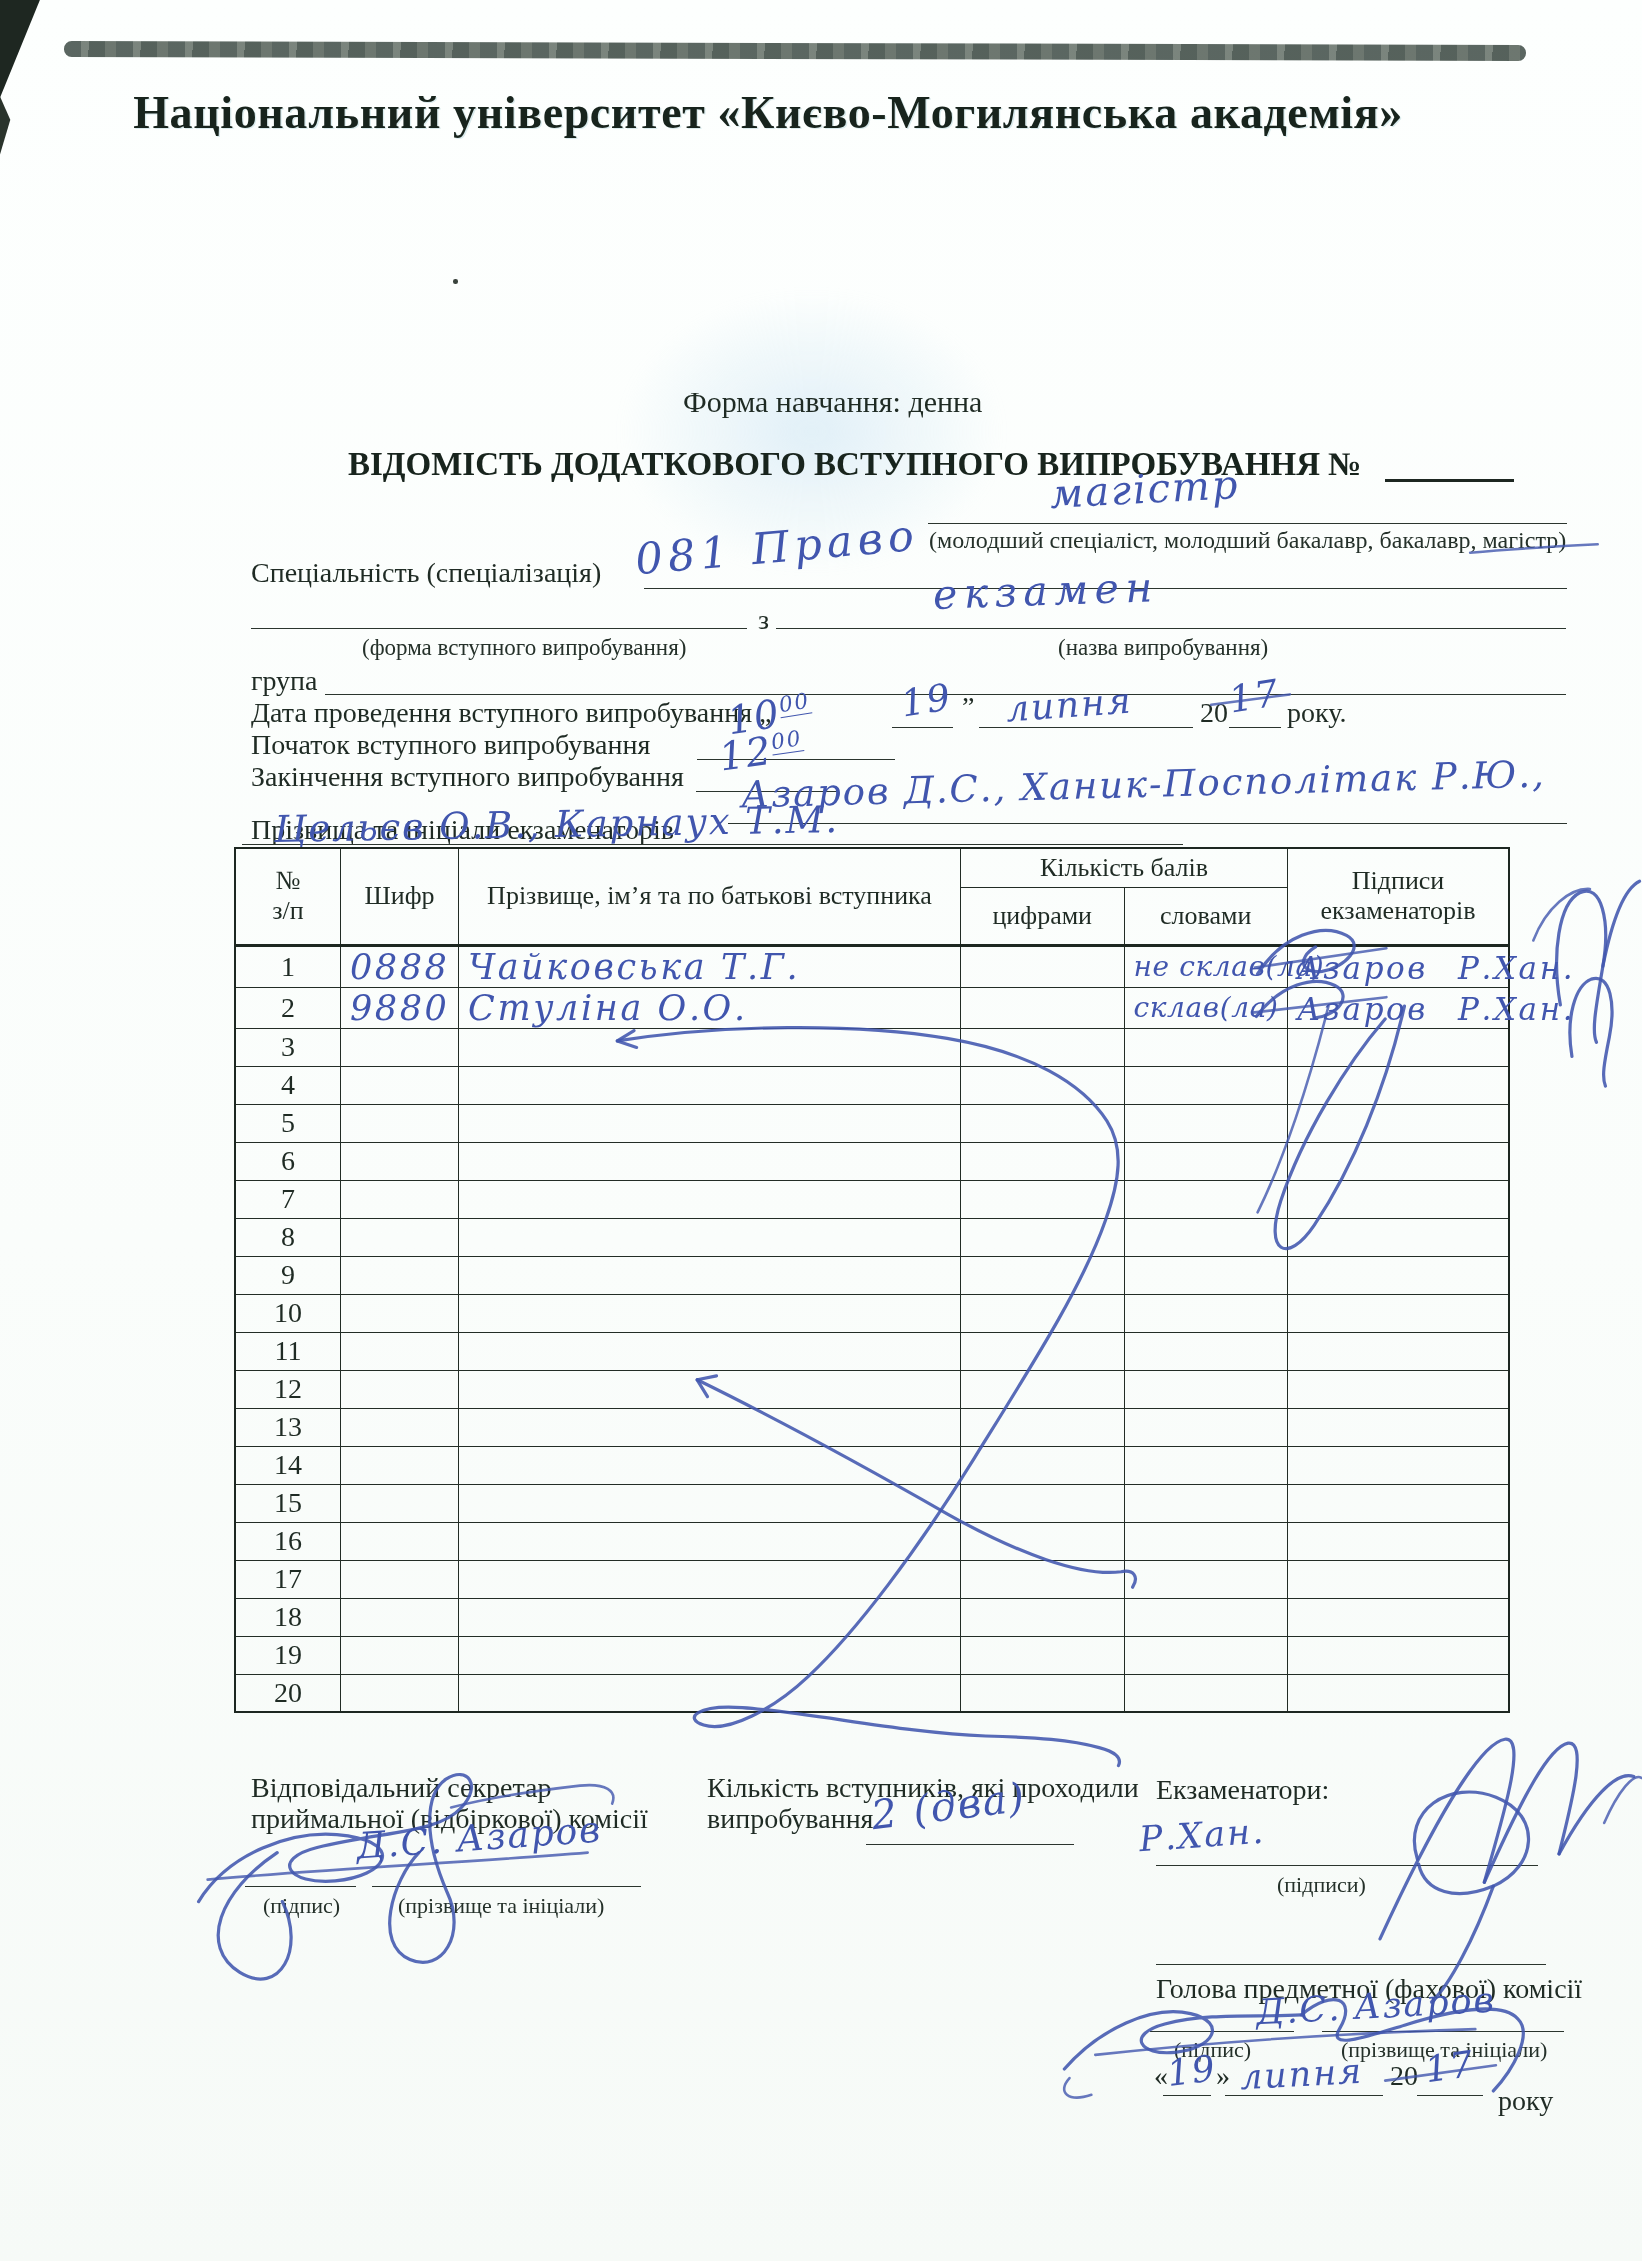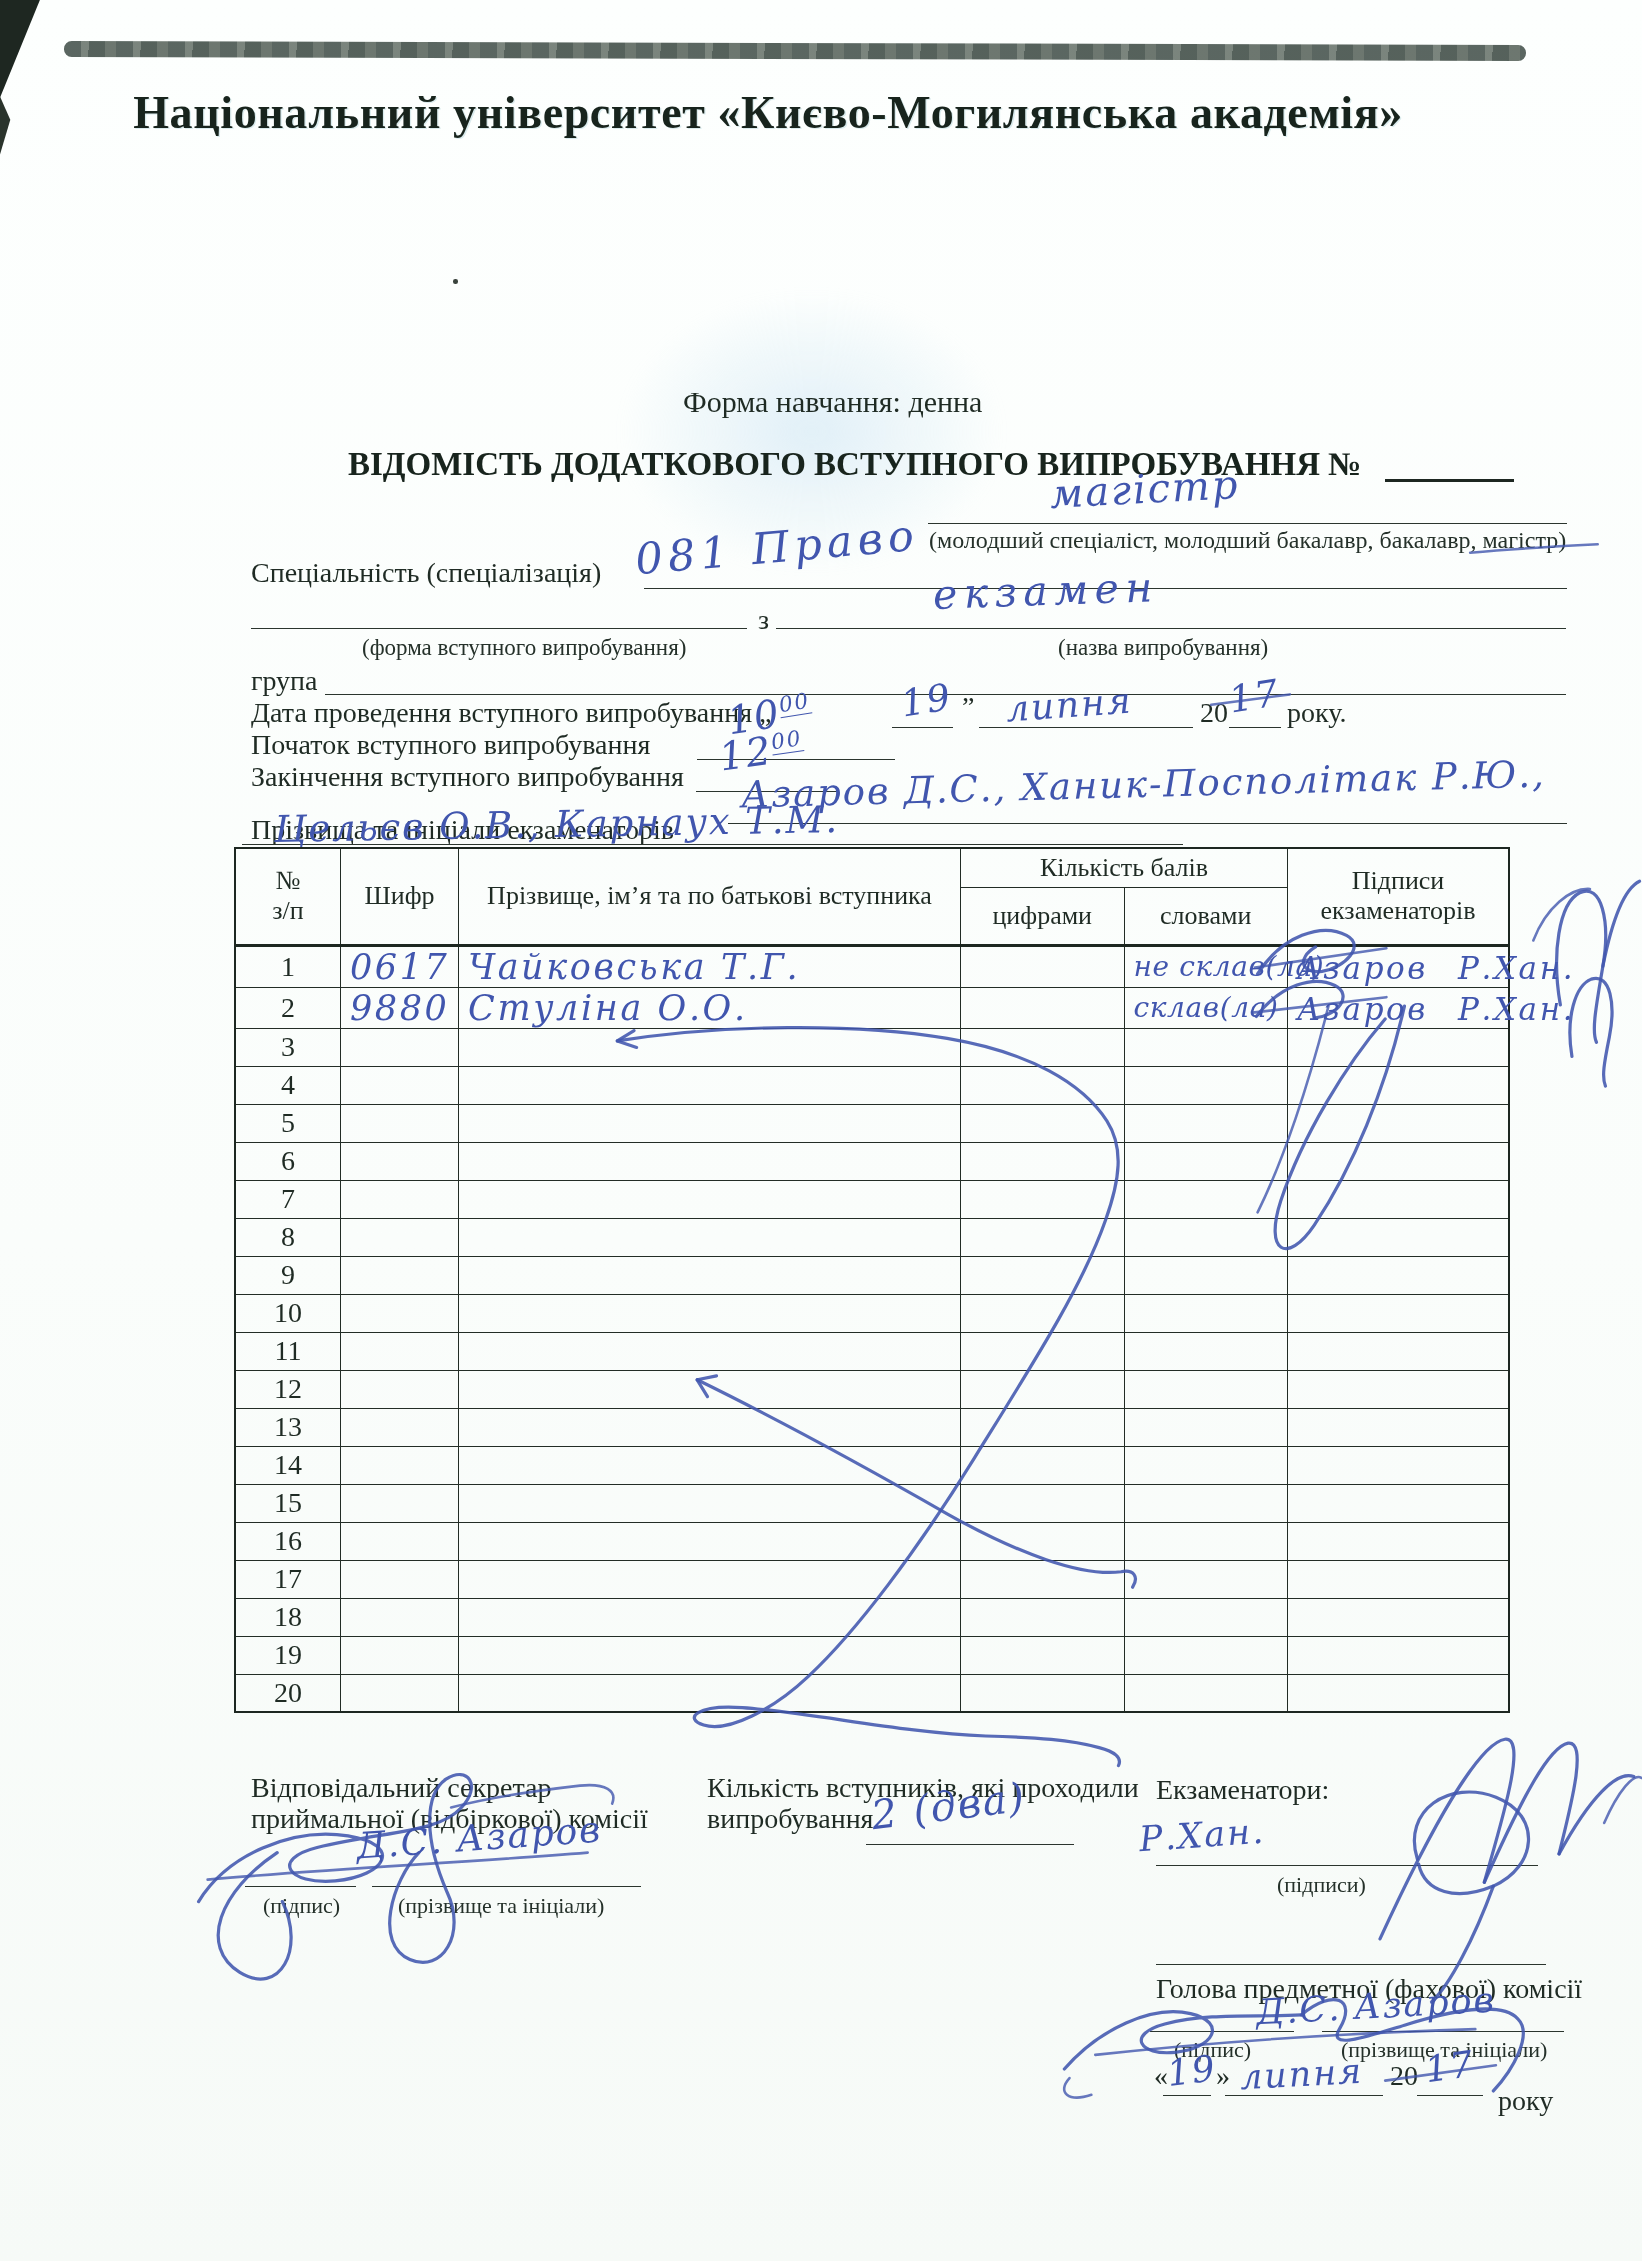--- a/index.html
+++ b/index.html
@@ -173,21 +173,21 @@
         <th rowspan="2" data-name="col-header-signs">Підписи екзаменаторів</th>
       </tr>
       <tr>
         <th style="width:104px;" data-name="col-header-digits">цифрами</th>
         <th style="width:204px;" data-name="col-header-words">словами</th>
       </tr>
     </thead>
     <tbody data-name="results-table-body">
         <tr data-name="table-row">
           <td class="c-no" data-name="row-number">1</td>
-          <td class="hwc c-code" data-name="row-code">0617</td>
+          <td class="hwc c-code" data-name="row-code">0888</td>
           <td class="hwc" data-name="row-name">Чайковська Т.Г.</td>
           <td class="hwc" data-name="row-digits"></td>
           <td class="hwc c-words" data-name="row-words">не склав(ла)</td>
           <td class="hwc c-sign" data-name="row-sign"><span data-name="examiner-signature-1">Азаров</span><span data-name="examiner-signature-2">Р.Хан.</span></td>
         </tr>
         <tr data-name="table-row">
           <td class="c-no" data-name="row-number">2</td>
           <td class="hwc c-code" data-name="row-code">9880</td>
           <td class="hwc" data-name="row-name">Стуліна О.О.</td>
           <td class="hwc" data-name="row-digits"></td>

